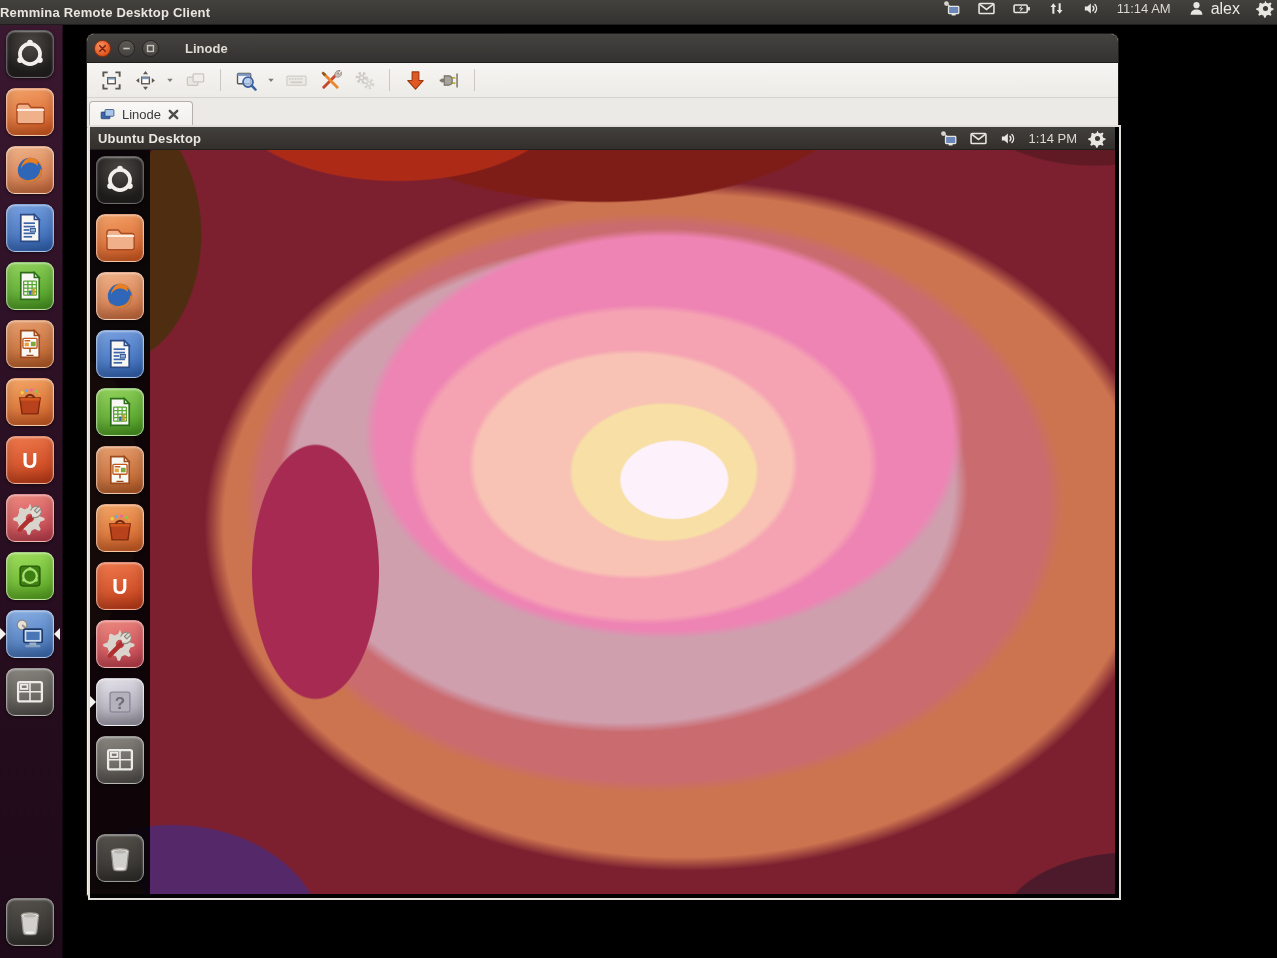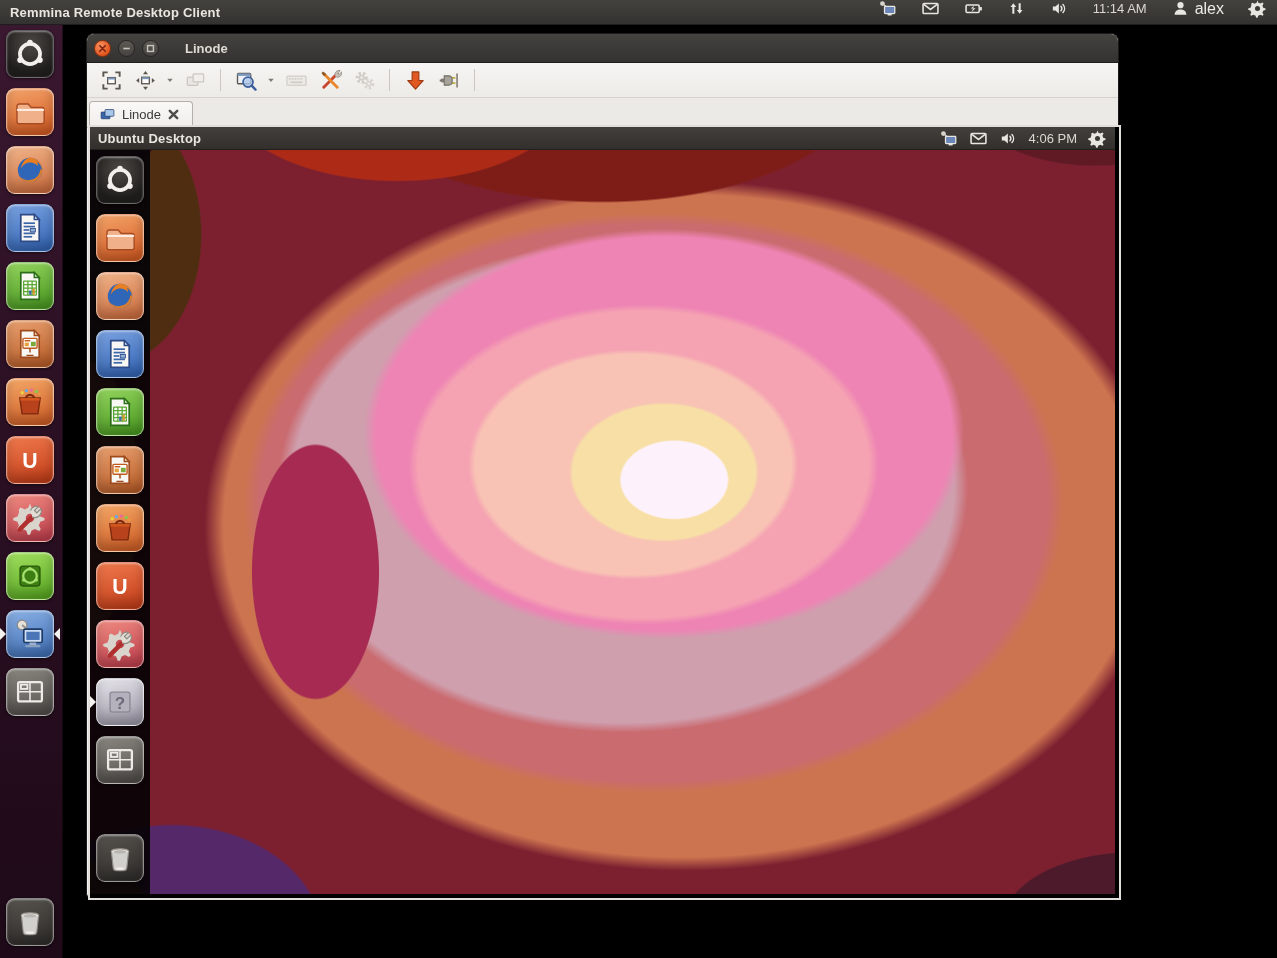--- a/index.html
+++ b/index.html
@@ -12,22 +12,22 @@
       radial-gradient(ellipse 300px 240px at 80% 38%, rgba(248,201,170,.9), rgba(248,201,170,0) 70%),
       linear-gradient(90deg,#1d081601 0%, rgba(30,8,22,0) 0%),
       linear-gradient(90deg,#240a1c 0%, #451a30 4%, rgba(69,26,48,0) 9%),
       linear-gradient(180deg,#b65a45 0%, #cd7a5e 20%, #d78a6e 36%, #c97663 52%, #b06263 70%, #8c4c64 86%, #64345２ 97%, #5e3150 100%);
   }
 
   
   #host-panel{position:absolute;left:0;top:0;width:1277px;height:24px;
     background:linear-gradient(#44423e,#343230);border-bottom:1px solid rgba(0,0,0,.55);
     display:flex;align-items:center;z-index:30;}
-  .panel-title{color:#e9e6e0;font-size:13px;font-weight:bold;padding-left:10px;letter-spacing:.2px;}
-  .panel-right{position:absolute;right:10px;top:0;height:17px;display:flex;align-items:center;gap:24px;}
+  .panel-title{color:#e9e6e0;font-size:13px;font-weight:bold;padding-left:0;letter-spacing:.2px;}
+  .panel-right{position:absolute;right:2px;top:0;height:17px;display:flex;align-items:center;gap:16px;}
   .ind{width:19px;height:19px;display:flex;align-items:center;justify-content:center;}
   .ind svg{width:19px;height:19px;}
   .panel-text{color:#dbd8d1;font-size:13px;}
   .panel-user-name{color:#eceae4;font-size:16px;}
 
   
   #host-launcher{position:absolute;left:0;top:24px;width:62px;height:934px;
     background:linear-gradient(180deg,#3a1830 0%,#2c1024 40%,#1e0a18 100%);
     border-right:1px solid rgba(0,0,0,.4);z-index:25;}
   .launcher-item{position:absolute;left:6px;width:48px;height:48px;}
@@ -508,21 +508,21 @@
                   <rect x="2.6" y="5.6" width="18.8" height="12.8" rx="1.4" fill="none" stroke="#e8e6e0" stroke-width="2"></rect>
                   <path d="M3.6 6.8l8.4 6.4 8.4-6.4" fill="none" stroke="#e8e6e0" stroke-width="2"></path>
                 </svg>
               </span>
               <span class="ind">
                 <svg viewBox="0 0 24 24">
                   <path d="M3.6 9.6v4.8h3.2l4.4 4V5.6l-4.4 4z" fill="#e8e6e0"></path>
                   <path d="M13.8 9.2a4.2 4.2 0 0 1 0 5.6M16.4 6.9a7.6 7.6 0 0 1 0 10.2" stroke="#e8e6e0" stroke-width="1.8" fill="none" stroke-linecap="round"></path>
                 </svg>
               </span>
-              <span class="panel-text">4:06 PM</span>
+              <span class="panel-text">1:14 PM</span>
               <span class="ind">
                 <svg viewBox="0 0 24 24">
                   <path d="M12 1.8l1.1 3a7.6 7.6 0 0 1 2.4 1l2.9-1.4 1.2 1.2-1.4 2.9a7.6 7.6 0 0 1 1 2.4l3 1.1v1.6l-3 1.1a7.6 7.6 0 0 1-1 2.4l1.4 2.9-1.2 1.2-2.9-1.4a7.6 7.6 0 0 1-2.4 1l-1.1 3h-1.6l-1.1-3a7.6 7.6 0 0 1-2.4-1l-2.9 1.4-1.2-1.2 1.4-2.9a7.6 7.6 0 0 1-1-2.4l-3-1.1v-1.6l3-1.1a7.6 7.6 0 0 1 1-2.4L4.2 5.8 5.4 4.6l2.9 1.4a7.6 7.6 0 0 1 2.4-1z" fill="#e8e6e0"></path>
                   <circle cx="12" cy="12" r="3.2" fill="#3b3a36"></circle>
                 </svg>
               </span>
             </div>
         </div>
         <div id="remote-launcher">
             <div class="launcher-item" style="top: 7px;">

